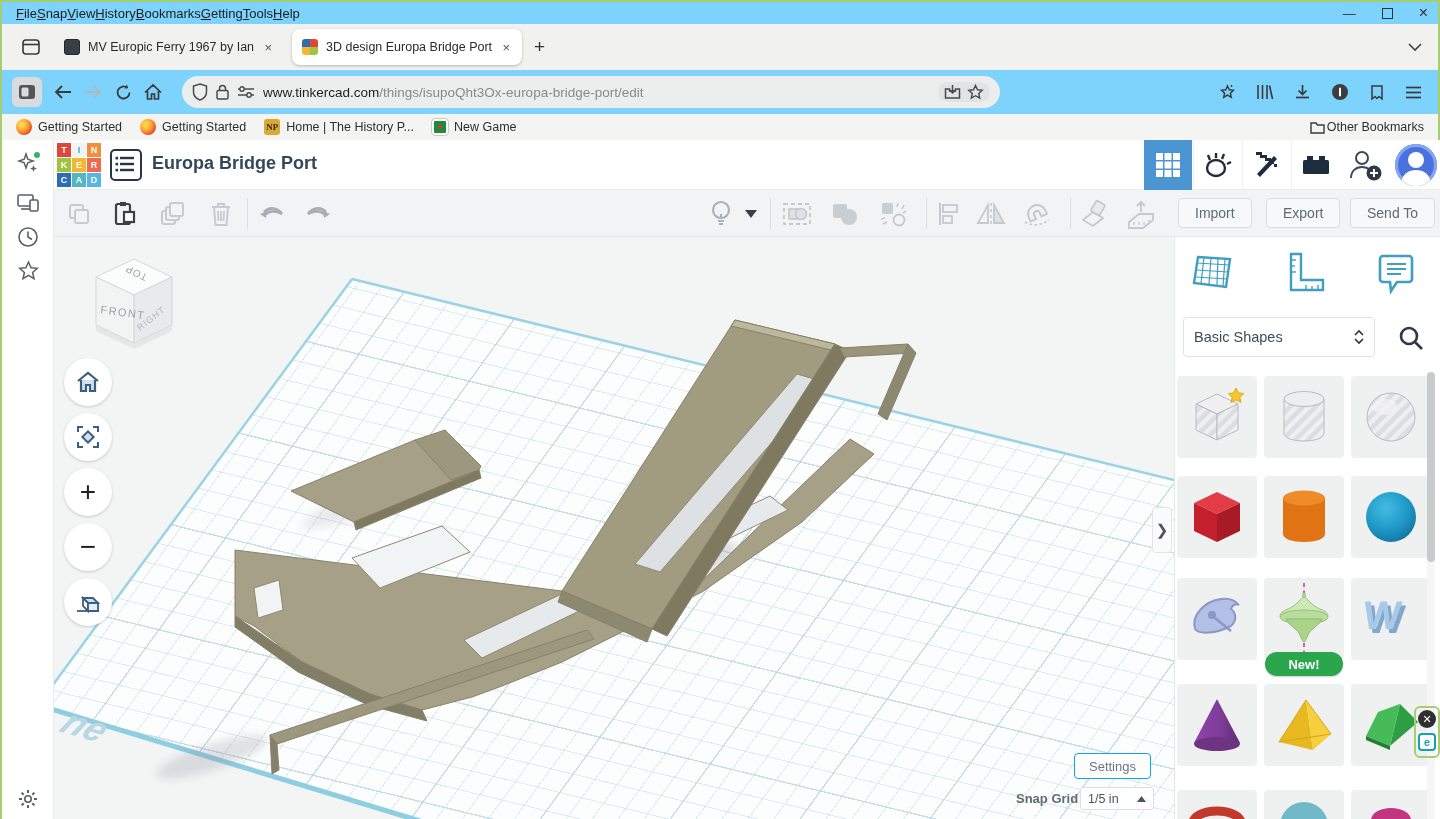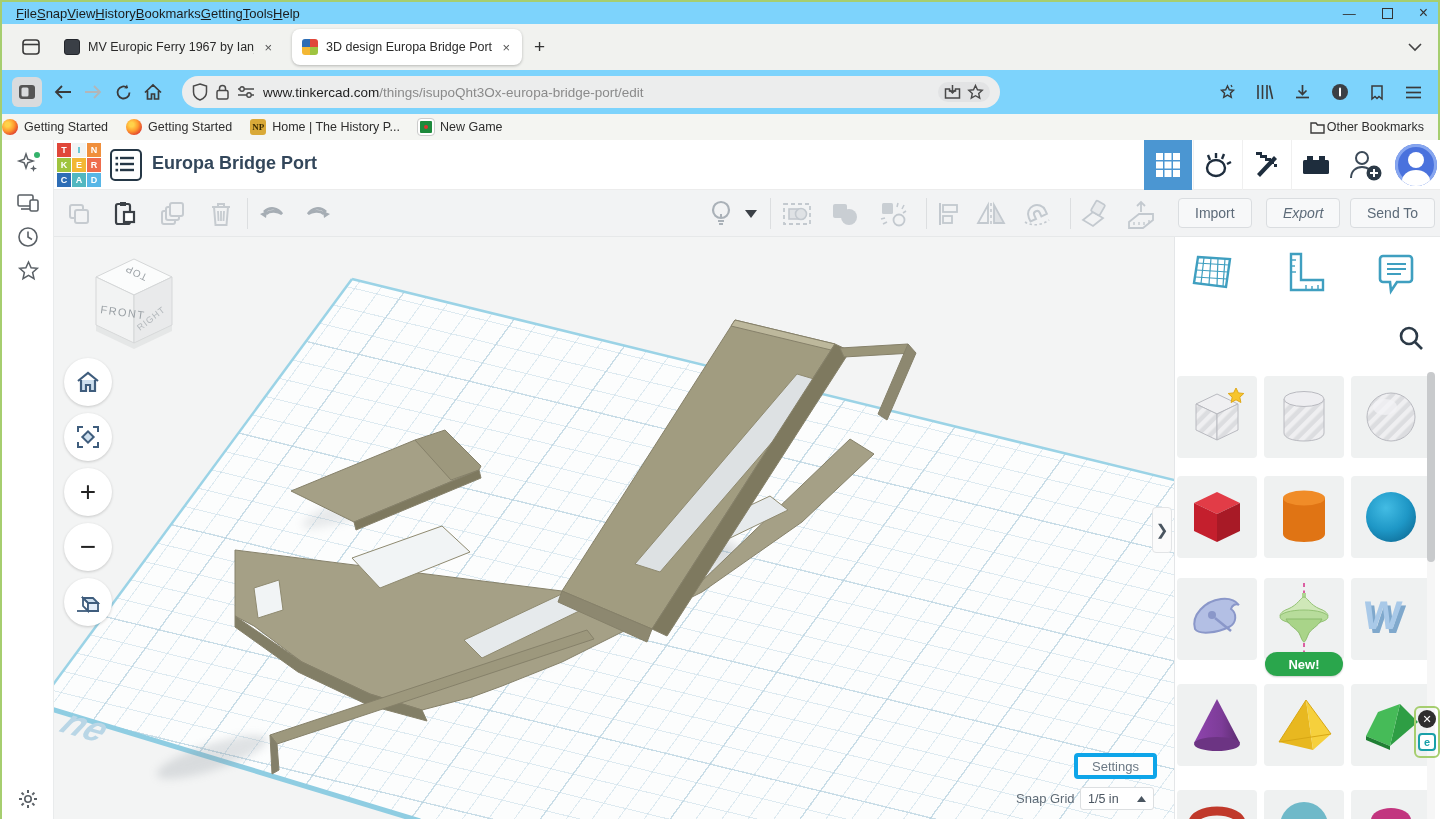--- a/index.html
+++ b/index.html
@@ -18,21 +18,21 @@
   .tab .t{white-space:nowrap;overflow:hidden;max-width:170px;}
   .tclose{color:#555;font-size:13px;padding:0 2px;}
   .newtab{font-size:19px;color:#333;margin-left:12px;}
   .tabchev{margin-left:auto;margin-right:16px;color:#444;}
   .navbar{left:0;top:68px;width:100%;height:44px;background:#7dd3fc;display:flex;align-items:center;}
   .nbtn{width:30px;height:30px;display:flex;align-items:center;justify-content:center;border-radius:6px;color:#3a3a3a;}
   .urlbar{height:32px;flex:0 0 818px;margin-left:14px;background:#eceded;border-radius:16px;display:flex;align-items:center;padding:0 10px;gap:8px;}
   .url{font-size:13.5px;color:#8a8a8a;white-space:nowrap;overflow:hidden;flex:1;}
   .url b{color:#1f1f1f;font-weight:normal;}
   .urlend{display:flex;align-items:center;gap:6px;background:#e2e3e4;border-radius:10px;padding:2px 6px;}
-  .bookbar{left:0;top:112px;width:100%;height:26px;background:#f4f5f2;display:flex;align-items:center;gap:18px;padding-left:0;font-size:12.5px;color:#2e2e2e;}
+  .bookbar{left:0;top:112px;width:100%;height:26px;background:#f4f5f2;display:flex;align-items:center;gap:18px;padding-left:14px;font-size:12.5px;color:#2e2e2e;}
   .bitem{display:flex;align-items:center;gap:6px;}
   .fav{width:16px;height:16px;border-radius:3px;flex:0 0 16px;}
   .otherbm{margin-left:auto;margin-right:14px;display:flex;align-items:center;gap:2px;color:#2e2e2e;}
   
   .page{left:0;top:138px;width:1440px;height:681px;background:#fff;}
   .leftbar{left:0;top:0;width:52px;height:681px;background:#fff;border-right:1px solid #e9ebec;}
   .lb-ic{left:13px;width:26px;height:26px;color:#5a6066;display:flex;align-items:center;justify-content:center;font-size:19px;}
   .appheader{left:52px;top:0;width:1388px;height:50px;background:#fff;border-bottom:1px solid #ececec;}
   .logo{left:3px;top:3px;width:44px;height:44px;display:grid;grid-template-columns:repeat(3,1fr);gap:1px;}
   .logo span{display:flex;align-items:center;justify-content:center;font-size:9px;font-weight:bold;color:#fff;}
@@ -49,22 +49,22 @@
   .plane{left:0;top:0;width:1120px;height:584px;background-color:#fcfdfd;
     background-image:
       repeating-linear-gradient(13.7deg, rgba(186,212,226,.45) 0 1px, transparent 1px 21px),
       repeating-linear-gradient(126deg, rgba(186,212,226,.45) 0 1px, transparent 1px 21px),
       repeating-linear-gradient(13.7deg, rgba(168,200,216,.5) 0 1.4px, transparent 1.4px 105px),
       repeating-linear-gradient(126deg, rgba(168,200,216,.5) 0 1.4px, transparent 1.4px 105px);
     clip-path:polygon(298px 42px,1124px 244px,1124px 584px,366px 584px,-16px 468px);}
   .vbtn{left:10px;width:48px;height:48px;border-radius:50%;background:#fff;box-shadow:0 1px 3px rgba(0,0,0,.18);display:flex;align-items:center;justify-content:center;color:#3f5d7d;}
   .zoomtxt{font-size:28px;color:#222;font-weight:400;line-height:1;}
   .collapse{left:1098px;top:270px;width:20px;height:46px;background:#fbfbfb;border:1px solid #e2e4e6;border-radius:4px;display:flex;align-items:center;justify-content:center;color:#4a5560;font-size:15px;}
-  .settings{left:1020px;top:516px;height:26px;padding:0 14px;background:#fdfdfd;border:4px solid #0ea5e9;border-radius:4px;font-size:13px;color:#6b7884;display:flex;align-items:center;}
-  .snaplbl{left:962px;top:554px;font-size:13px;color:#5f6b76;}
+  .settings{left:1020px;top:516px;height:26px;padding:0 14px;background:#fdfdfd;border:1px solid #0ea5e9;border-radius:4px;font-size:13px;color:#6b7884;display:flex;align-items:center;}
+  .snaplbl{left:962px;top:554px;font-size:13px;color:#5f6b76;font-weight:bold;}
   .snapdd{left:1026px;top:550px;width:74px;height:23px;background:#fff;border:1px solid #dcdfe1;border-radius:3px;font-size:12.5px;color:#4a5560;display:flex;align-items:center;justify-content:space-between;padding:0 7px;}
   
   .rightpanel{left:1172px;top:97px;width:268px;height:584px;background:#fff;border-left:1px solid #e4e6e8;}
   .ph-ic{top:14px;width:44px;height:44px;display:flex;align-items:center;justify-content:center;}
   .select{left:8px;top:80px;width:192px;height:40px;background:#fff;border:1px solid #dfe2e4;border-radius:4px;display:flex;align-items:center;justify-content:space-between;padding:0 10px;font-size:14.5px;color:#3e4b59;}
   .tile{width:80px;height:82px;background:#eff1f1;border-radius:4px;display:flex;align-items:center;justify-content:center;}
   .badge{left:90px;top:415px;width:78px;height:24px;background:#2aa64c;border-radius:12px;color:#fff;font-size:13px;font-weight:bold;display:flex;align-items:center;justify-content:center;box-shadow:0 1px 2px rgba(0,0,0,.2);}
   .sbtrack{left:252px;top:135px;width:8px;height:449px;background:#f6f6f6;border-radius:4px;}
   .sbthumb{left:252px;top:135px;width:8px;height:190px;background:#c8cacc;border-radius:4px;}
   
@@ -480,21 +480,21 @@
             <g stroke="#c3c9cf" stroke-width="1.4">
               <line x1="8" y1="22" x2="8" y2="25"></line>
               <line x1="13" y1="22" x2="13" y2="25"></line>
               <line x1="18" y1="22" x2="18" y2="25"></line>
               <line x1="23" y1="20" x2="23" y2="23"></line>
             </g>
           </svg>
       </div>
 
       <div class="actbtn abs" style="left:1124px;">Import</div>
-      <div class="actbtn abs" style="left:1212px;font-style:italic;">Export</div>
+      <div class="actbtn abs" style="left:1212px;">Export</div>
       <div class="actbtn abs" style="left:1296px;text-align:right;">Send To</div>
     </div>
 
     <div class="viewport abs">
       <div class="plane abs"></div>
 
       <svg class="abs" style="left:0;top:0;" width="1120" height="584" viewBox="0 0 1120 584">
         <defs>
           <filter id="b6" x="-40%" y="-40%" width="180%" height="180%">
               <feGaussianBlur stdDeviation="6"></feGaussianBlur>
@@ -625,20 +625,27 @@
         <svg width="40" height="42" viewBox="0 0 40 42">
             <path d="M8 4h26a3 3 0 0 1 3 3v20a3 3 0 0 1-3 3H22l-6 9-1-9H8a3 3 0 0 1-3-3V7a3 3 0 0 1 3-3z" fill="none" stroke="#3f9fc0" stroke-width="2.6"></path>
             <g stroke="#3f9fc0" stroke-width="2">
               <line x1="12" y1="12" x2="31" y2="12"></line>
               <line x1="12" y1="17" x2="31" y2="17"></line>
               <line x1="12" y1="22" x2="26" y2="22"></line>
             </g>
           </svg>
       </div>
 
+      <div class="select abs">
+        <span>Basic Shapes</span>
+        <svg width="10" height="14" viewBox="0 0 10 14">
+            <path d="M1 5l4-4 4 4" fill="none" stroke="#333" stroke-width="1.6"></path>
+            <path d="M1 9l4 4 4-4" fill="none" stroke="#333" stroke-width="1.6"></path>
+          </svg>
+      </div>
       <div class="abs" style="left:216px;top:82px;width:40px;height:38px;display:flex;align-items:center;justify-content:center;">
         <svg width="26" height="26" viewBox="0 0 26 26">
             <circle cx="11" cy="11" r="8" fill="none" stroke="#2c3a47" stroke-width="2.6"></circle>
             <line x1="17" y1="17" x2="24" y2="24" stroke="#2c3a47" stroke-width="2.6"></line>
           </svg>
       </div>
 
       <div class="tile abs" style="left:2px;top:139px;">
         <svg width="62" height="62" viewBox="0 0 62 62">
             <defs>

